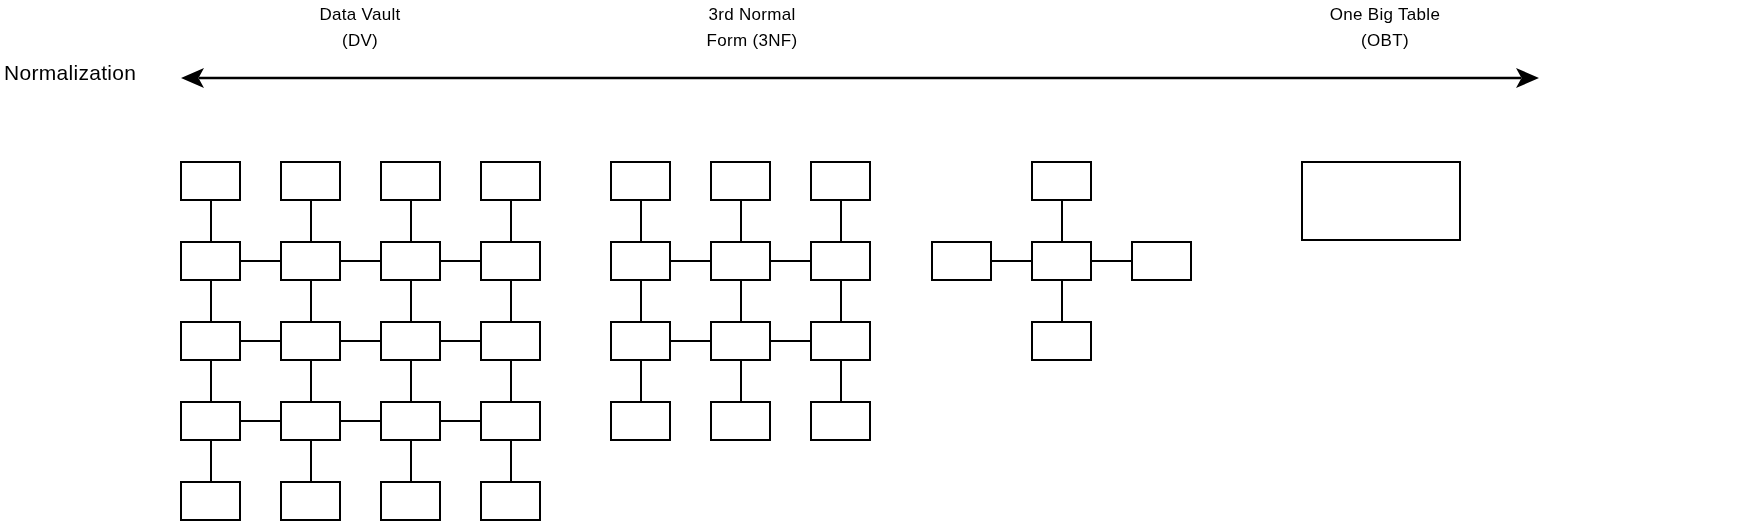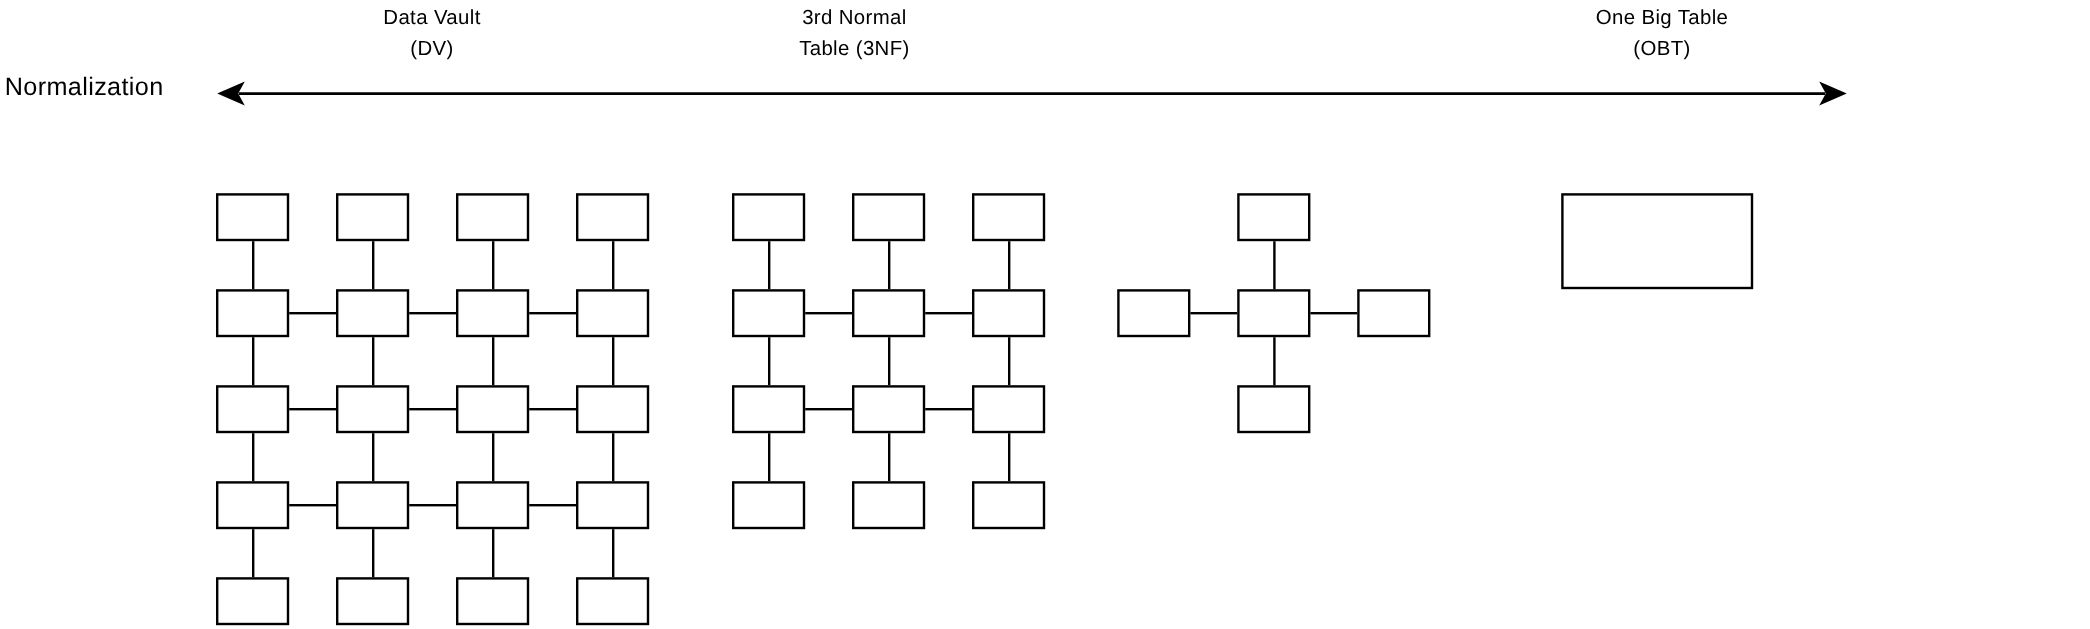--- a/index.html
+++ b/index.html
@@ -29,21 +29,21 @@
     position: absolute;
     top: 2px;
     transform: translateX(-50%);
     text-align: center;
     font-size: 17px;
     line-height: 26px;
     letter-spacing: 0.3px;
     white-space: nowrap;
   }
   #title-data-vault  { left: 360px; }
-  #title-3nf         { left: 712px; }
+  #title-3nf         { left: 752px; }
   #title-dimensional { left: 1061px; }
   #title-obt         { left: 1385px; }
   .title-line { display: block; }
   #axis-arrow-svg {
     position: absolute;
     left: 0; top: 0;
     width: 1742px; height: 120px;
   }
   #figure-layer {
     position: absolute;
@@ -79,21 +79,21 @@
     <polygon points="1539,78 1516,68 1521.5,78 1516,88" fill="#000000"></polygon>
   </svg>
 
   <div id="title-data-vault" class="method-title">
     <span class="title-line">Data Vault</span>
     <span class="title-line">(DV)</span>
   </div>
 
   <div id="title-3nf" class="method-title">
     <span class="title-line">3rd Normal</span>
-    <span class="title-line">Table (3NF)</span>
+    <span class="title-line">Form (3NF)</span>
   </div>
 
 
   <div id="title-obt" class="method-title">
     <span class="title-line">One Big Table</span>
     <span class="title-line">(OBT)</span>
   </div>
 
   <div id="figure-layer">
       <div class="figure-group">

